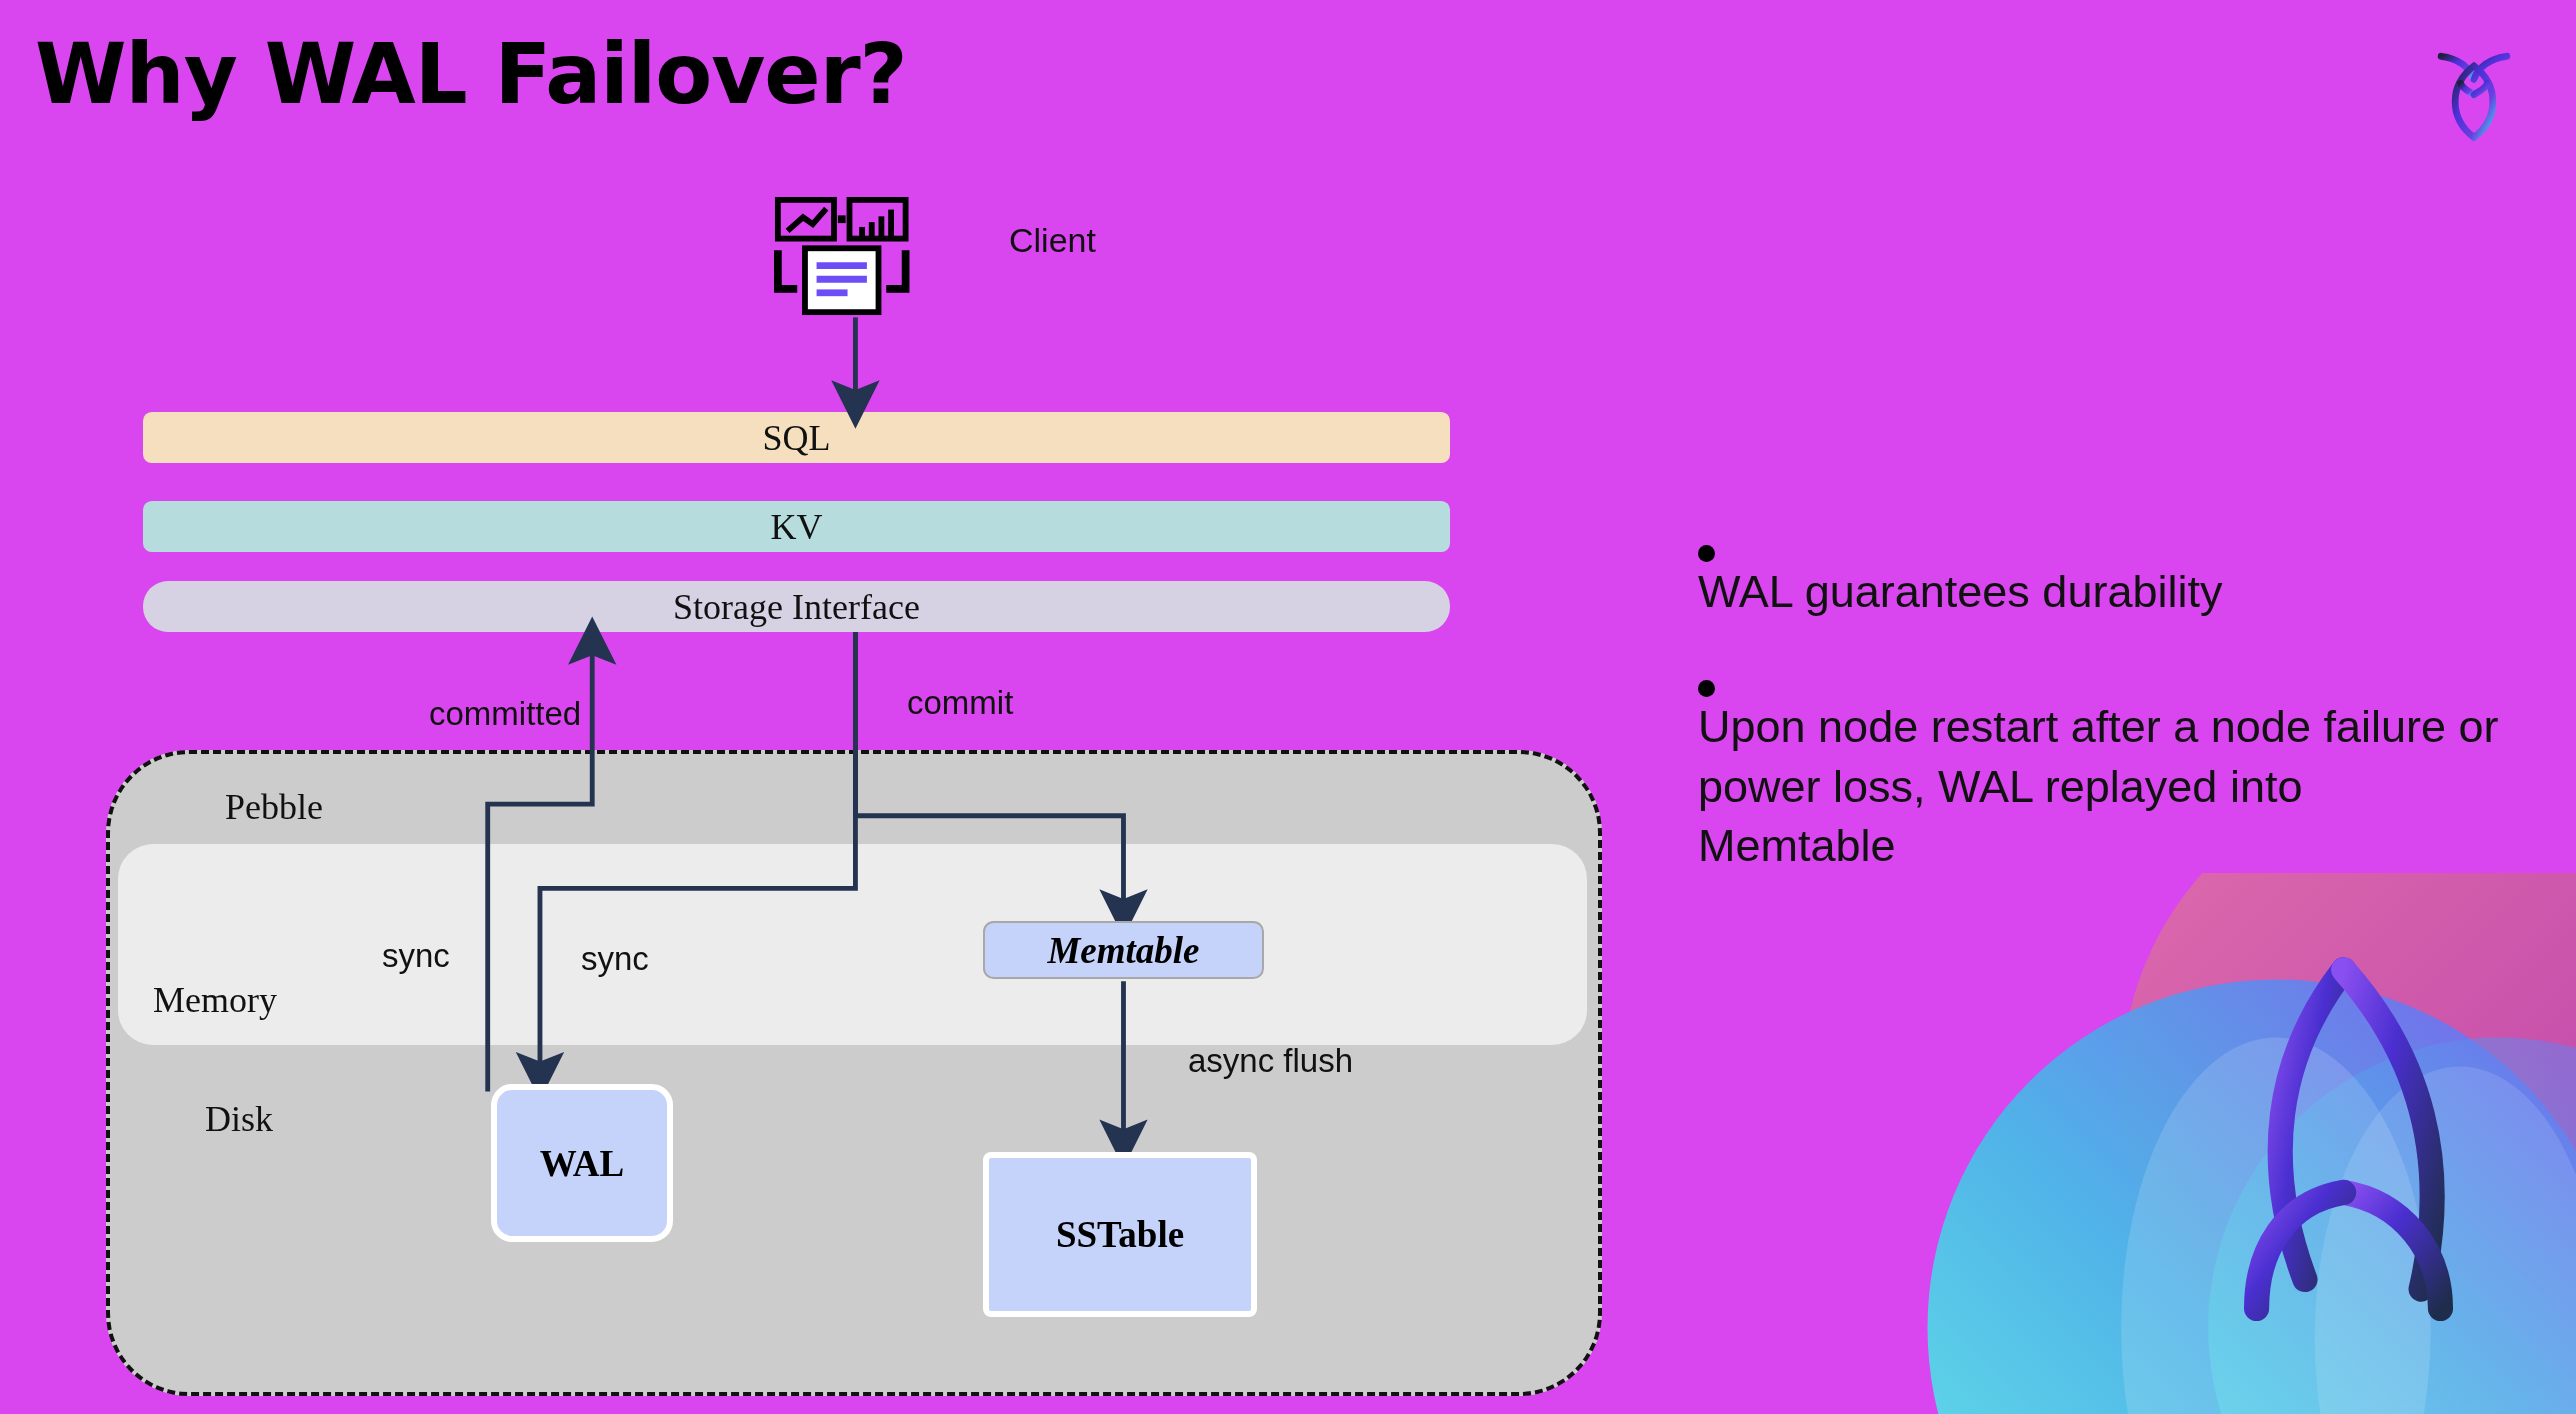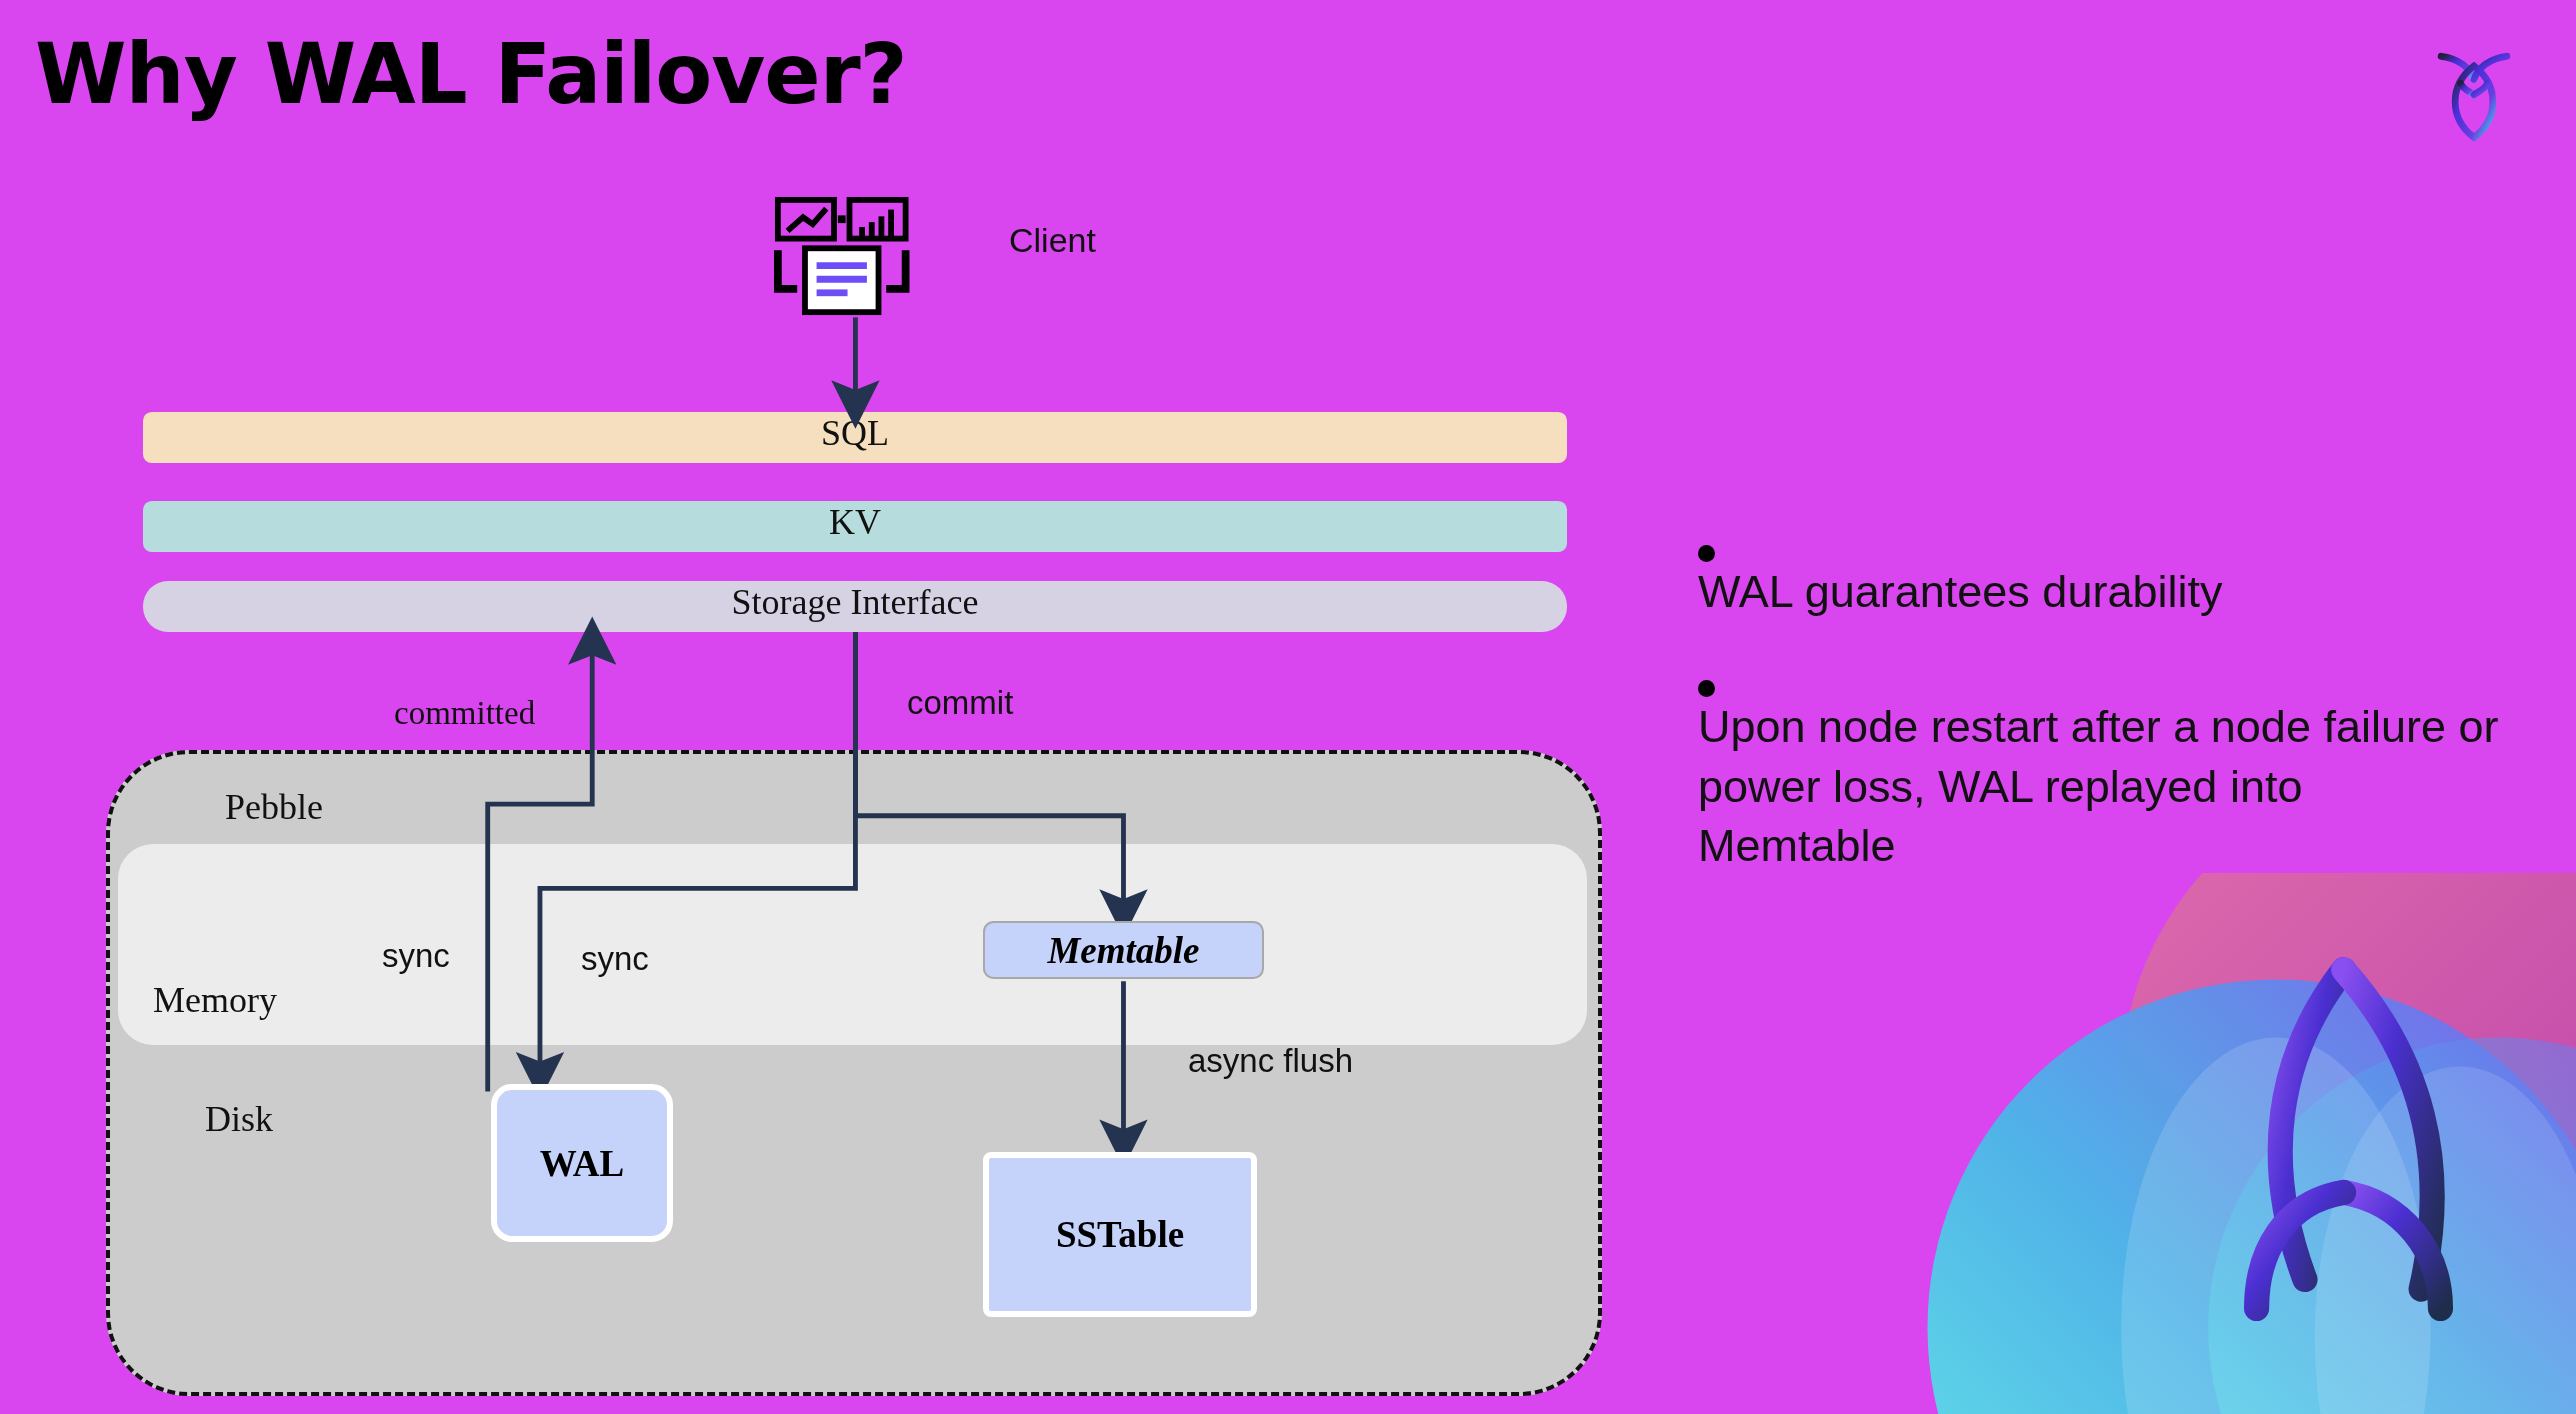--- a/index.html
+++ b/index.html
@@ -19,22 +19,22 @@
          font-family:"DejaVu Sans",sans-serif;
          font-weight:bold;font-size:83px;letter-spacing:-1px;
          color:#000;line-height:1;white-space:nowrap;}
 
   
   .client-icon{position:absolute;left:774px;top:196px;width:150px;height:121px;}
   .client-label{position:absolute;left:1009px;top:221px;
                 font-size:34px;color:#111;white-space:nowrap;}
 
   
-  .bar{position:absolute;left:143px;width:1424px;height:51px;border-radius:8.7px;
-       display:flex;align-items:flex-start;justify-content:center;
+  .bar{position:absolute;left:143px;width:1307px;height:51px;border-radius:8.7px;
+       display:flex;align-items:center;justify-content:center;
        font-family:"Liberation Serif",serif;font-size:36px;color:#111;}
   .bar-sql{top:412px;background:#f5dfbe;}
   .bar-kv{top:501px;background:#b7dcdd;}
   .bar-si{top:581px;background:#d6d2e4;border-radius:25px;}
 
   
   .pebble{position:absolute;left:106px;top:750px;width:1496px;height:646px;
           border:4.8px dashed #111;border-radius:83px;background:#cccccc;
           box-sizing:border-box;}
   .pebble-label{position:absolute;left:225px;top:786px;
@@ -52,21 +52,21 @@
         font-weight:bold;font-size:37px;color:#000;box-sizing:border-box;}
   .node-memtable{left:983px;top:921px;width:281px;height:58px;border-radius:10.6px;
                  border:2.9px solid #a8a8a8;font-style:italic;}
   .node-wal{left:447px;top:1084px;width:182px;height:158px;border-radius:21px;
             border:6.8px solid #fff;margin-left:44px;}
   .node-sstable{left:983px;top:1152px;width:274px;height:165px;border-radius:8px;
                 border:6.8px solid #fff;}
 
   
   .edge-label{position:absolute;font-size:33px;color:#111;white-space:nowrap;}
-  .lbl-committed{left:394px;top:695px;font-family:Liberation Serif, serif;}
+  .lbl-committed{left:429px;top:695px;}
   .lbl-commit{left:907px;top:684px;}
   .lbl-sync1{left:382px;top:937px;}
   .lbl-sync2{left:581px;top:940px;}
   .lbl-async{left:1188px;top:1042px;}
 
   
   .edges{position:absolute;inset:0;pointer-events:none;}
 
   
   .bullets{position:absolute;left:1698px;top:524px;width:803px;}

